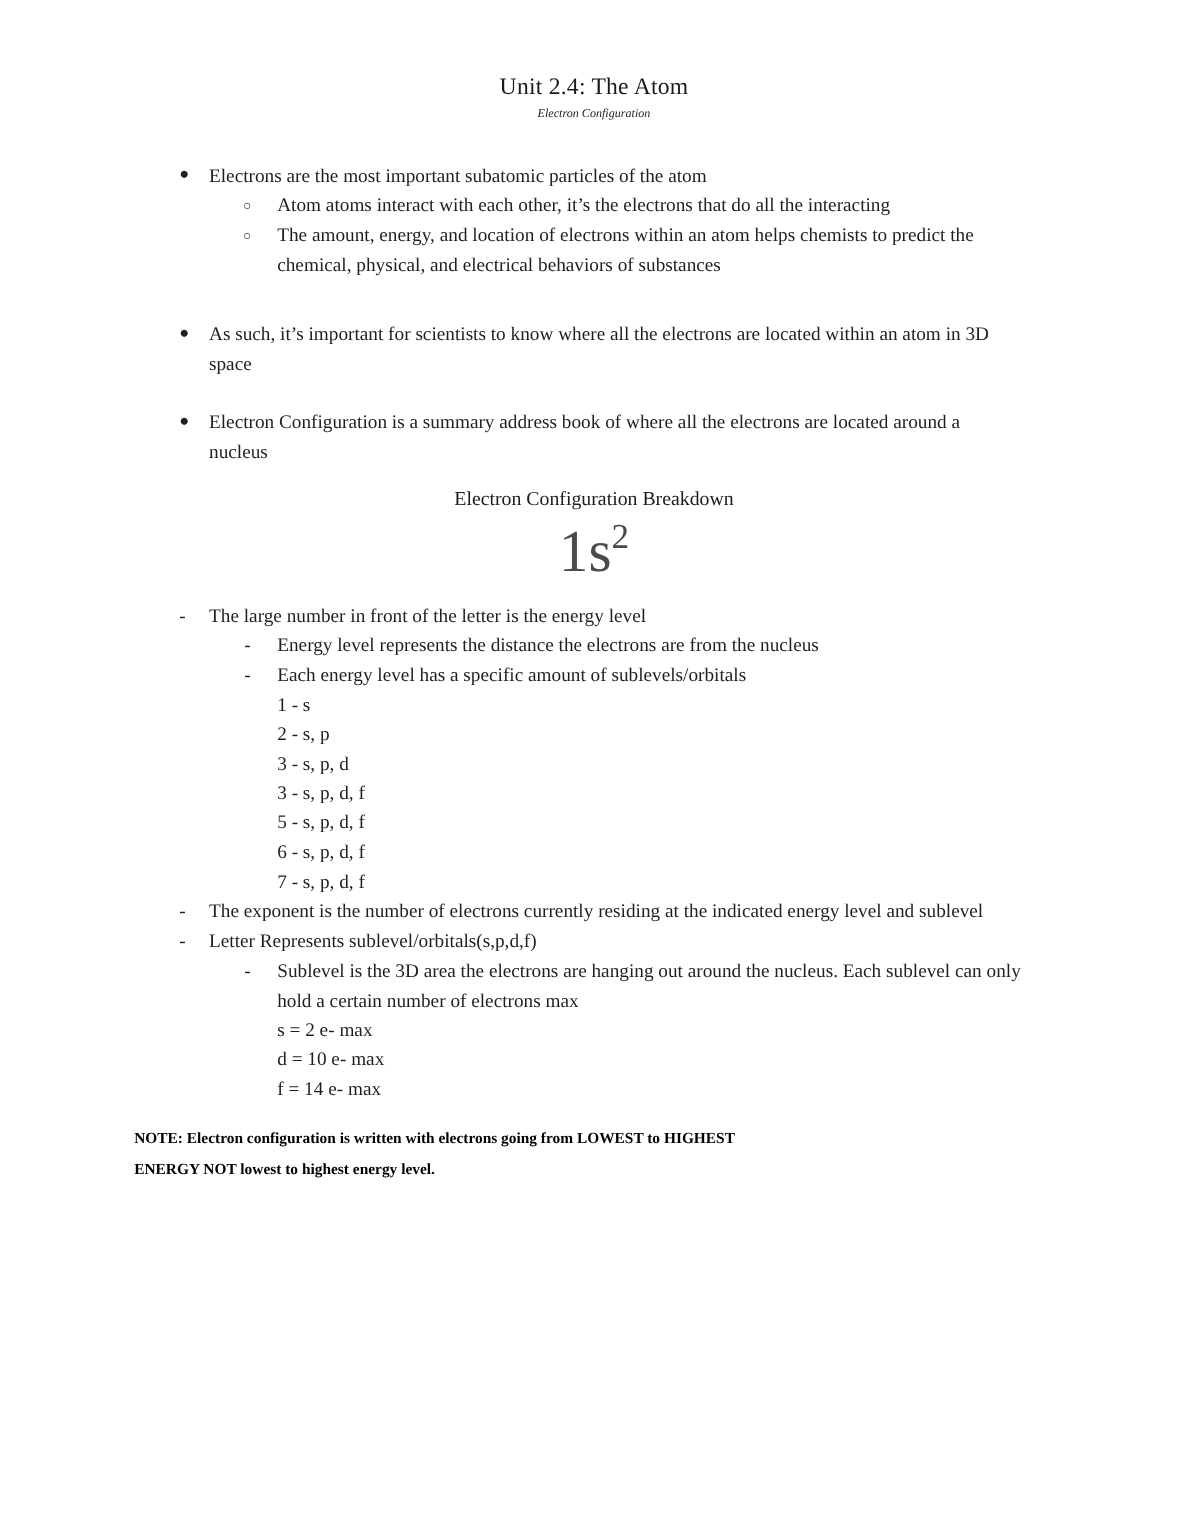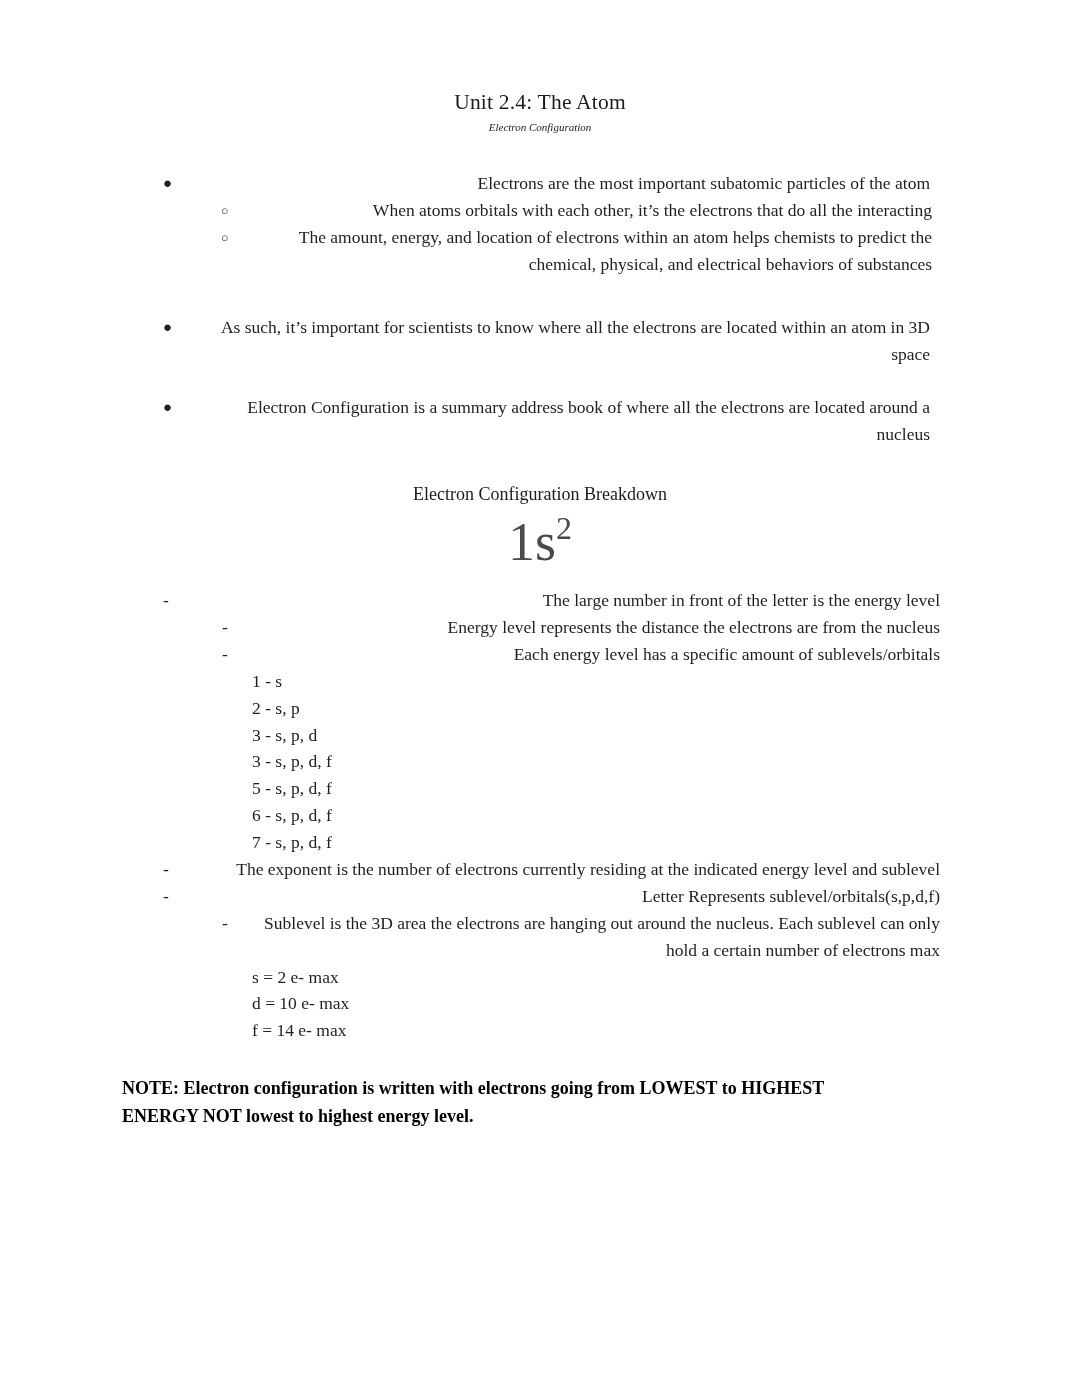--- a/index.html
+++ b/index.html
@@ -19,21 +19,21 @@
   .page {
     position: relative;
     width: 1080px;
     height: 1397px;
     padding: 0;
   }
 
   
   .doc-header {
     text-align: center;
-    margin-top: 88px;
+    margin-top: 64px;
   }
   .doc-title {
     font-size: 21.5px;
     line-height: 28px;
     letter-spacing: 0.2px;
     color: #1b1b1b;
   }
   .doc-subtitle {
     font-size: 11px;
     line-height: 22px;
@@ -53,21 +53,20 @@
   }
   .marker {
     position: absolute;
     top: 0;
     display: block;
     text-align: left;
     color: #1f1f1f;
   }
   .li-text {
     display: block;
-    text-align: right;
   }
 
   
   .lvl1 { margin-left: 190px; margin-right: 150px; }
   .lvl1 > .marker {
     left: -27px;
     font-size: 15px;
     line-height: 27px;
   }
 
@@ -106,21 +105,21 @@
   
   .group-1 { margin-top: 32px; }
   .gap-lg { height: 36px; }
   .gap-md { height: 26px; }
 
   
   .breakdown-heading {
     text-align: center;
     font-size: 18px;
     line-height: 26px;
-    margin-top: 33px;
+    margin-top: 16px;
     color: #1b1b1b;
   }
   .formula {
     text-align: center;
     margin-top: 2px;
     color: #4a4a4a;
     font-size: 54px;
     line-height: 66px;
     font-family: "Liberation Serif", "DejaVu Serif", serif;
   }
@@ -130,22 +129,22 @@
     vertical-align: super;
     line-height: 0;
     position: relative;
     top: -2px;
   }
 
   
   .note {
     margin-left: 122px;
     margin-right: 150px;
-    margin-top: 30px;
-    font-size: 18px;
+    margin-top: 19px;
+    font-size: 14px;
     line-height: 28px;
     font-weight: bold;
     color: #000000;
   }
 </style>
 </head>
 <body>
 
 <div class="page">
 
@@ -156,21 +155,21 @@
 
   <div class="block group-1">
 
     <div class="li lvl1">
       <span class="marker">●</span>
       <span class="li-text">Electrons are the most important subatomic particles of the atom</span>
     </div>
 
     <div class="li lvl2">
       <span class="marker">○</span>
-      <span class="li-text">When atoms orbitals with each other, it’s the electrons that do all the interacting</span>
+      <span class="li-text">Atom atoms interact with each other, it’s the electrons that do all the interacting</span>
     </div>
 
     <div class="li lvl2">
       <span class="marker">○</span>
       <span class="li-text">The amount, energy, and location of electrons within an atom helps chemists to predict the chemical, physical, and electrical behaviors of substances</span>
     </div>
 
     <div class="gap-lg"></div>
 
     <div class="li lvl1">

